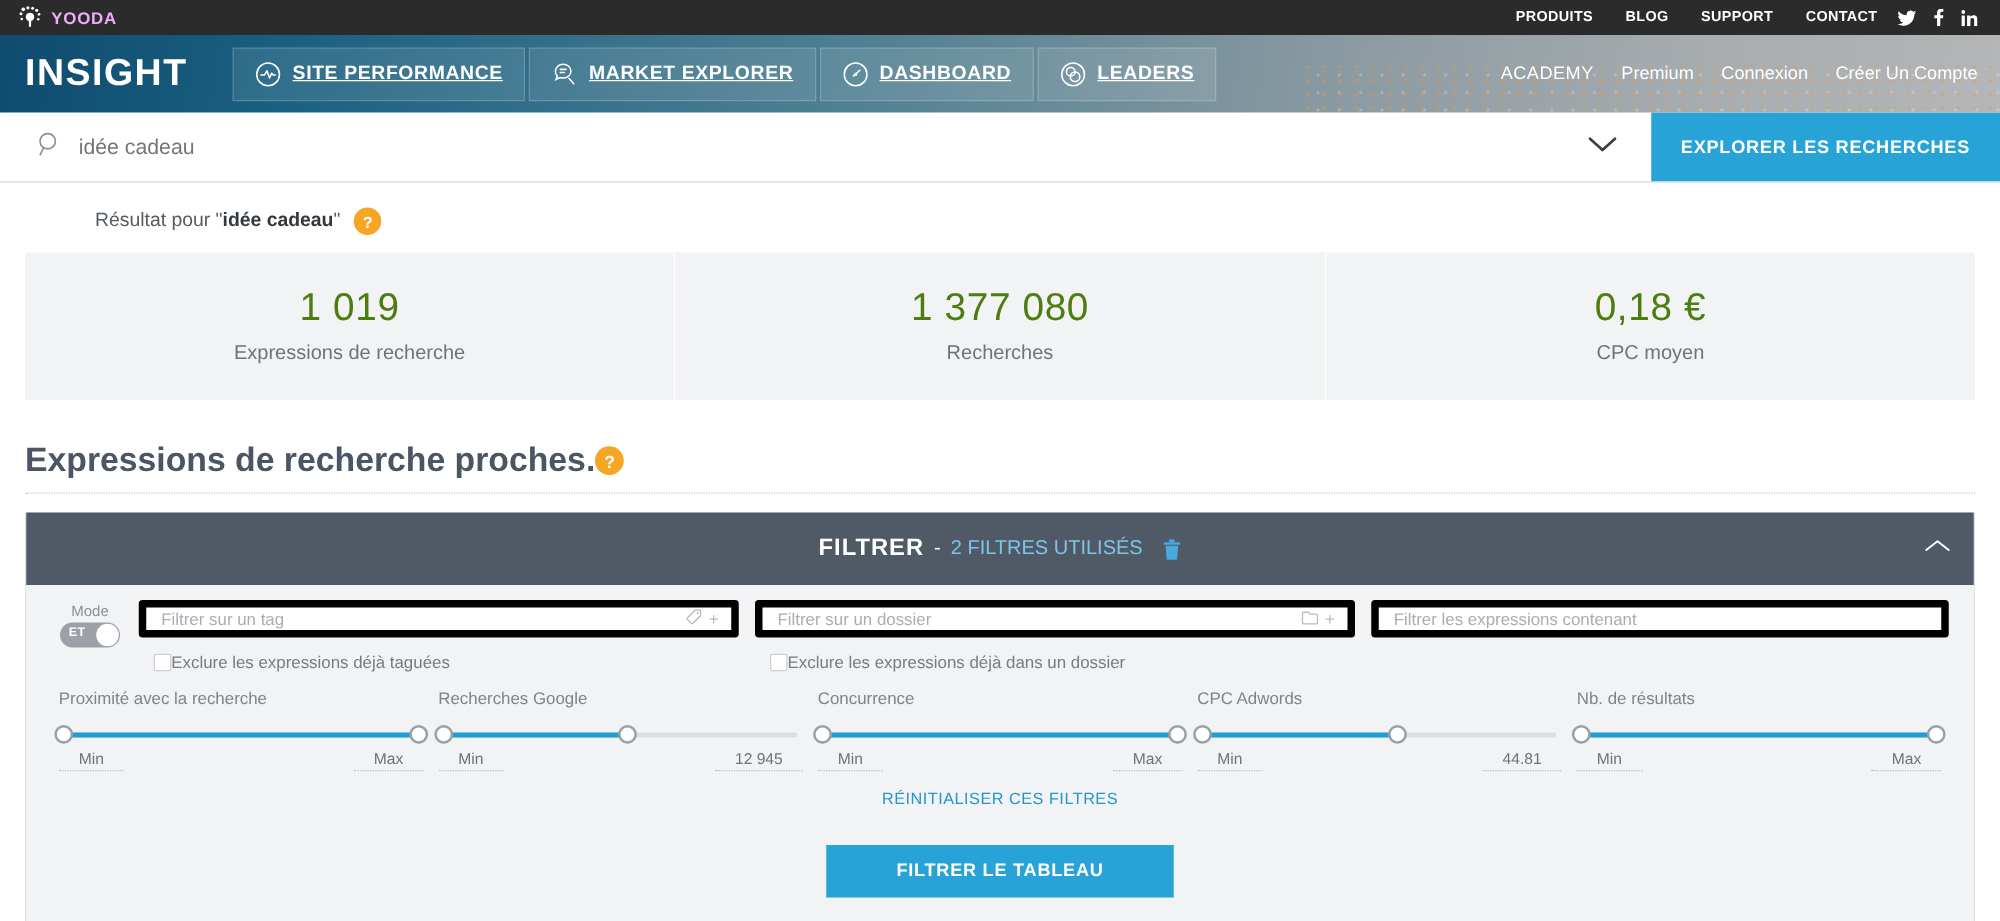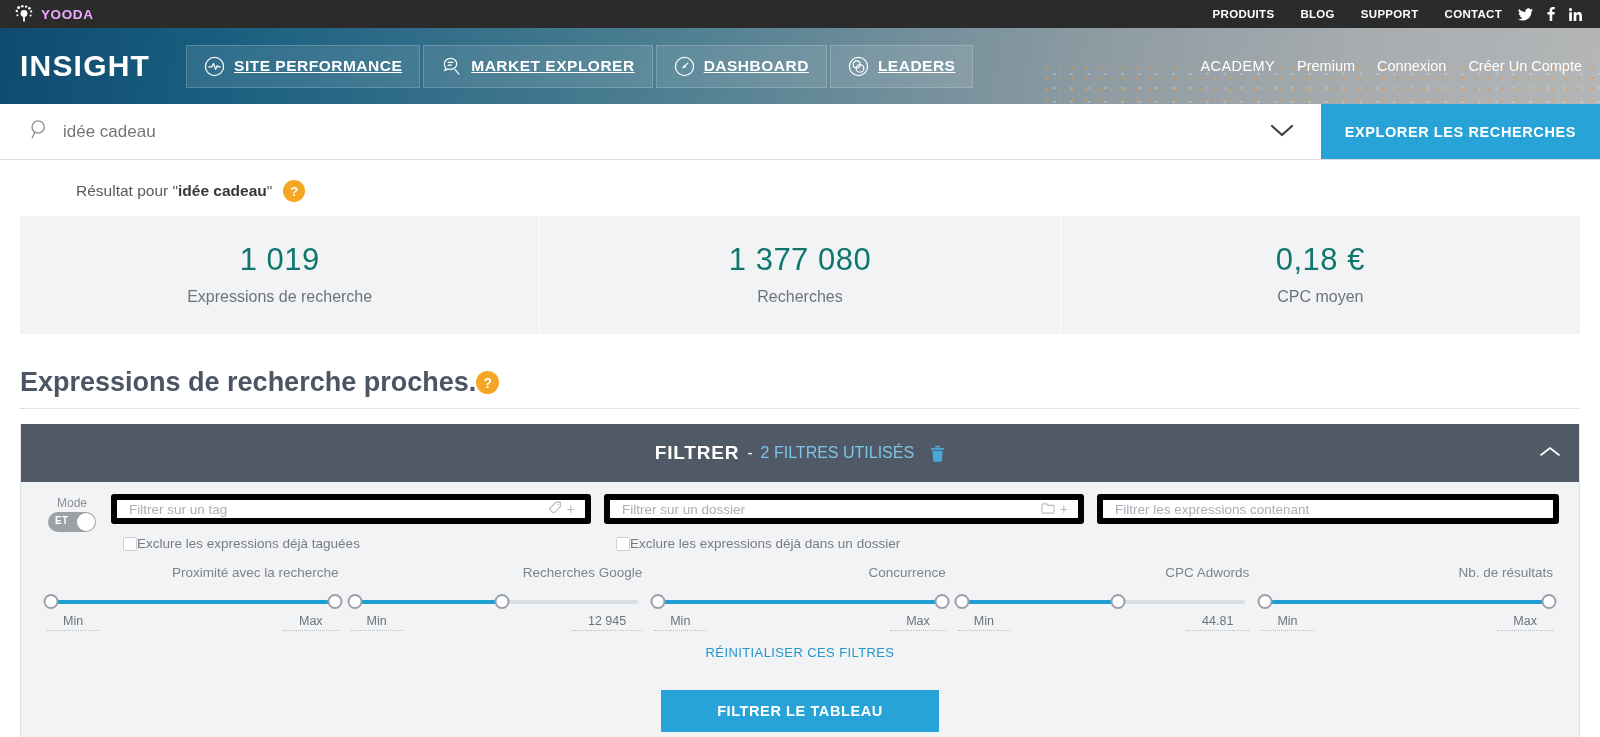--- a/index.html
+++ b/index.html
@@ -29,21 +29,21 @@
   .topnav { display: flex; align-items: center; gap: 26px; }
   .topnav a {
     font-size: 11.5px; font-weight: bold; color: #ffffff;
     text-decoration: none; letter-spacing: 0.3px;
   }
   .social { display: flex; align-items: center; gap: 14px; margin-left: 16px; }
   .social span { display: inline-flex; align-items: center; color: #fff; }
 
   
   .header {
-    height: 76px;
+    height: 62px;
     background: linear-gradient(100deg, #0f4b6e 0%, #1a5f80 14%, #4e7f92 42%, #8d9ba2 68%, #a9adb0 86%, #b4b6b7 100%);
     display: flex; align-items: center;
     padding: 0 18px 0 20px;
     position: relative;
     overflow: hidden;
   }
   .header::after {
     content: "";
     position: absolute; right: 0; bottom: 0; width: 560px; height: 42px;
     background-image:
@@ -128,21 +128,21 @@
     background: #f2f3f5;
   }
   .stat {
     flex: 1;
     padding: 26px 0 28px;
     text-align: center;
     border-right: 1px solid #ffffff;
   }
   .stat:last-child { border-right: 0; }
   .stat-value {
-    font-size: 31px; color: #0f766e; font-weight: normal;
+    font-size: 31px; color: #4d7c0f; font-weight: normal;
     letter-spacing: 0.5px; margin-bottom: 10px;
   }
   .stat-label { font-size: 16px; color: #6d7378; }
 
   
   .section-title {
     display: flex; align-items: center; gap: 0;
     padding: 33px 0 10px 20px;
     font-size: 27px; color: #4b5563; font-weight: bold;
   }
@@ -236,21 +236,21 @@
     cursor: pointer; flex: none;
   }
   .checkline span { font-size: 13.5px; color: #767c82; }
 
   
   .sliders {
     display: flex; padding: 14px 20px 0 20px;
   }
   .slider-col { flex: 1; padding: 0 6px; }
   .slider-title {
-    text-align: right; font-size: 13.5px; color: #7d848a;
+    text-align: left; font-size: 13.5px; color: #7d848a;
     margin-bottom: 14px;
   }
   .slider {
     position: relative; height: 16px; margin: 0 4px;
   }
   .slider-track {
     position: absolute; left: 0; right: 0; top: 6px; height: 4px;
     background: #dcdfe2; border-radius: 2px;
   }
   .slider-fill {

